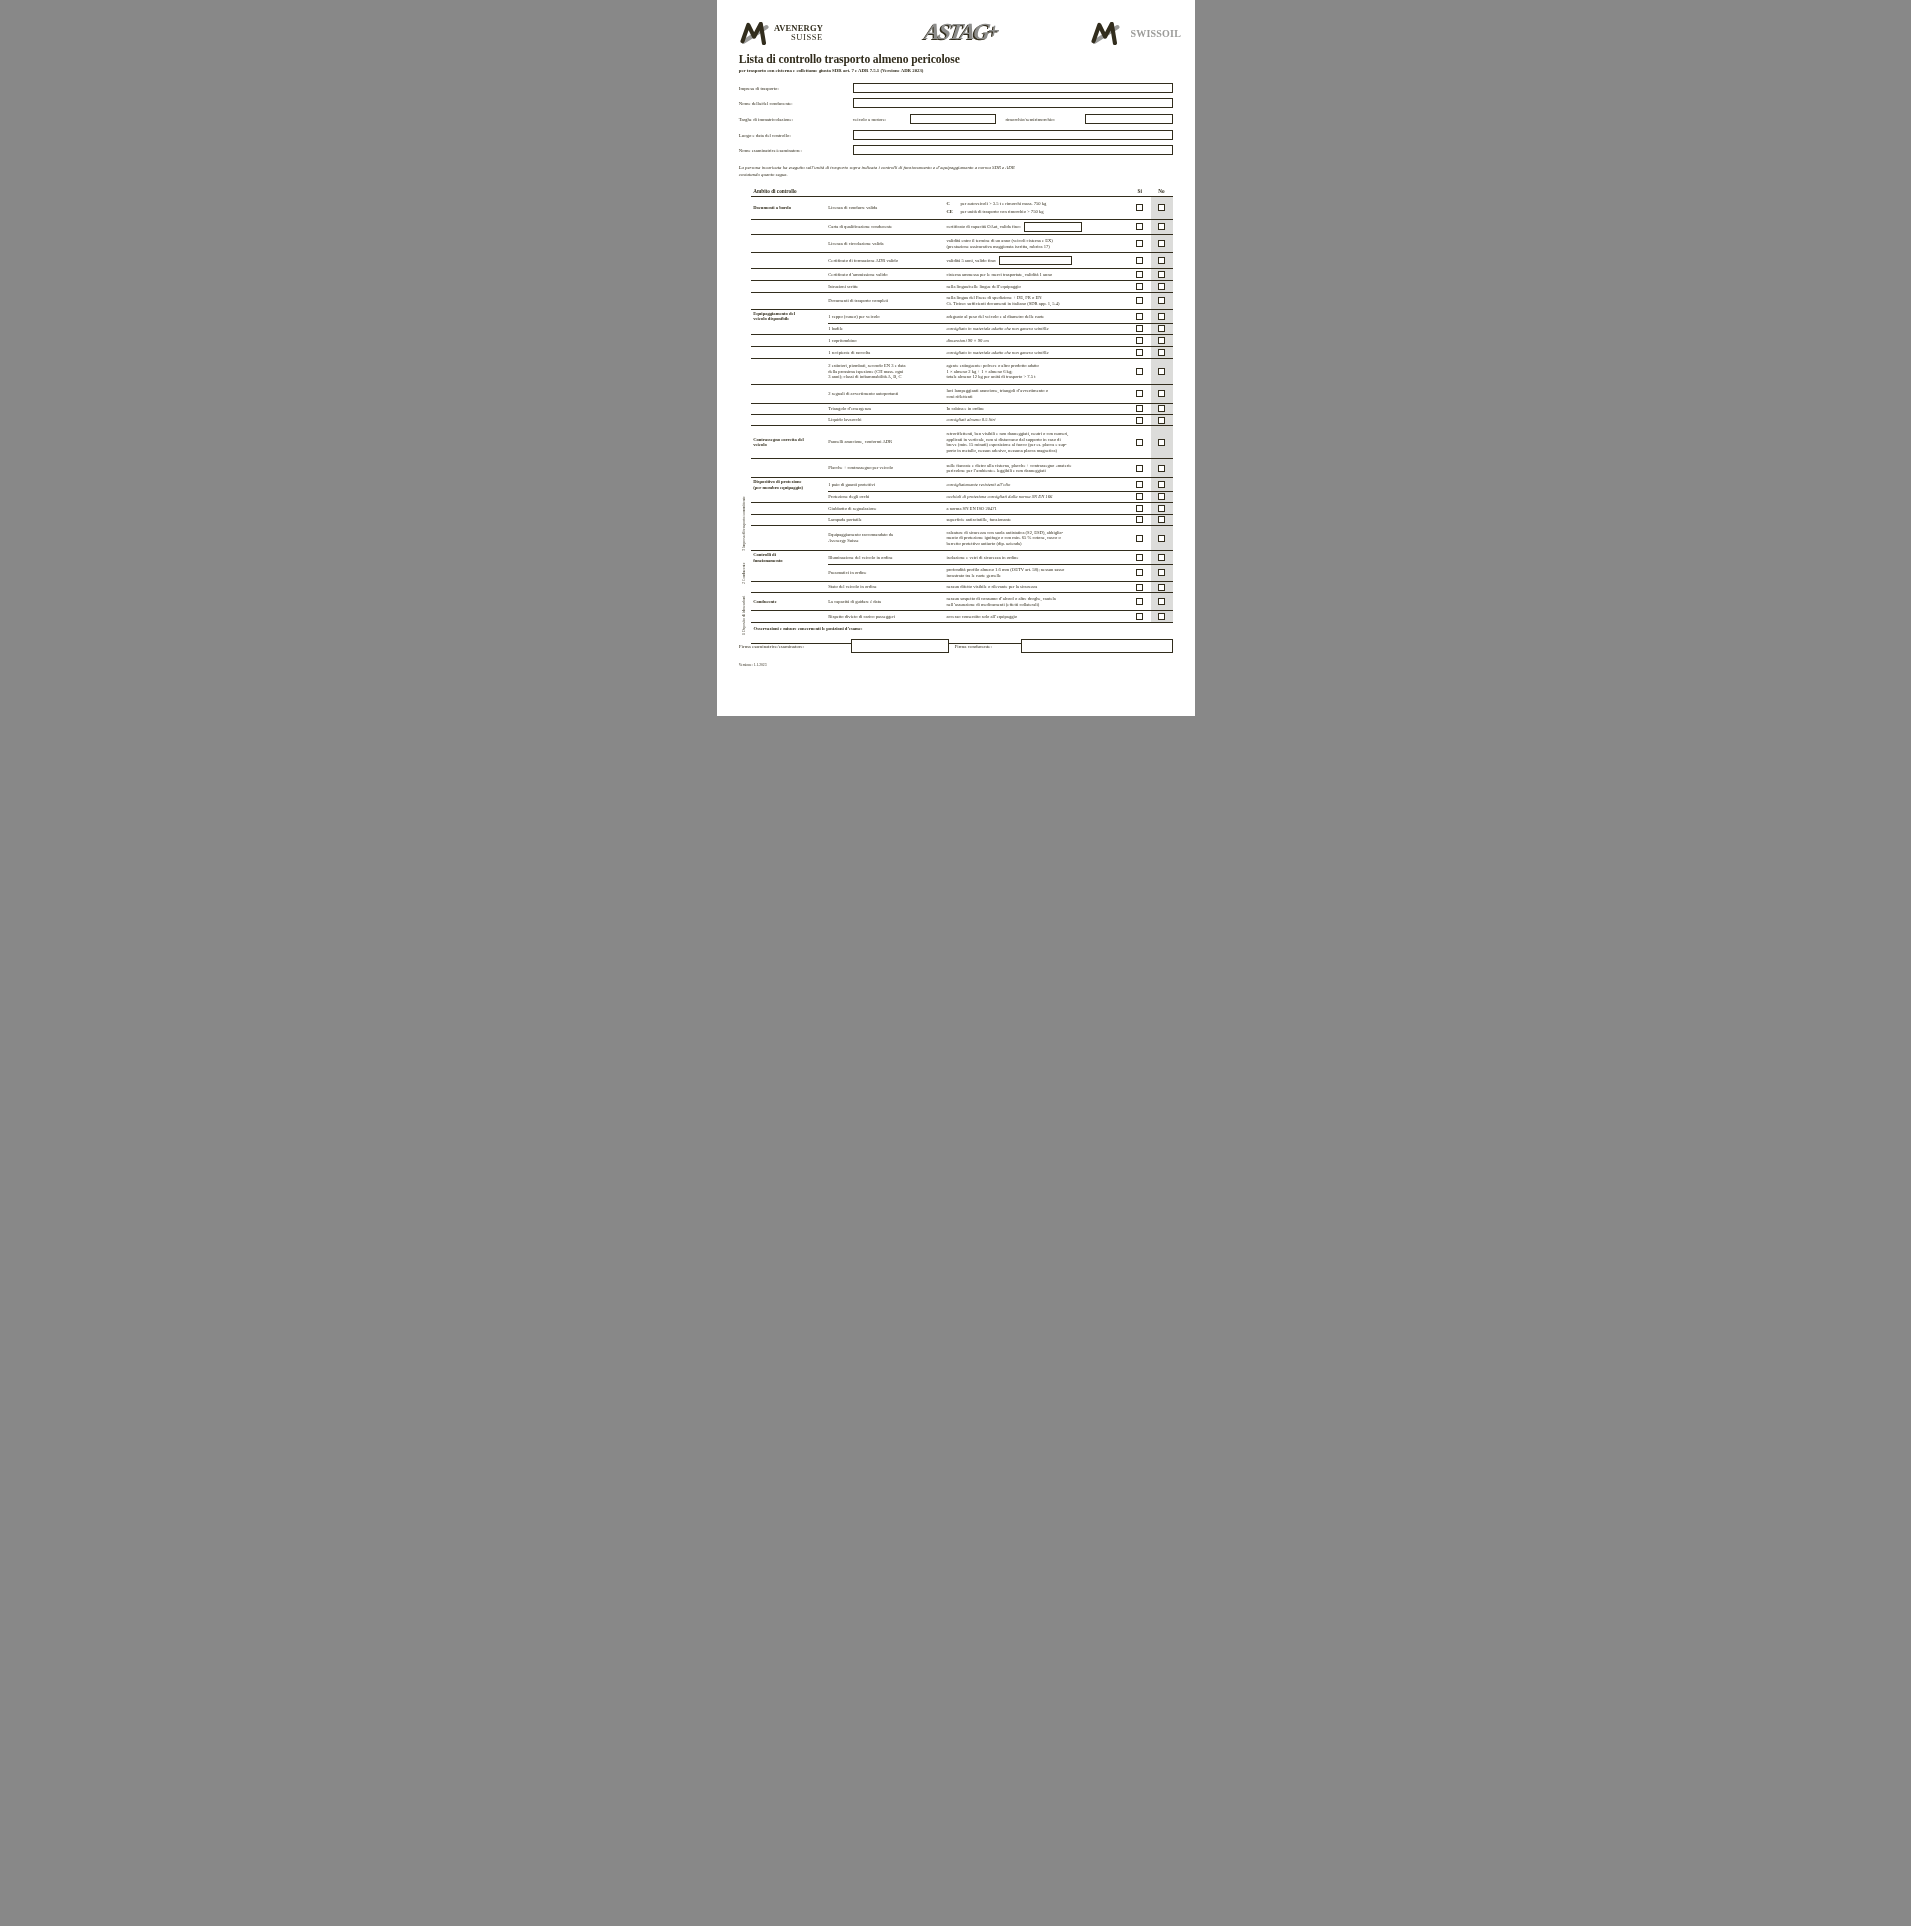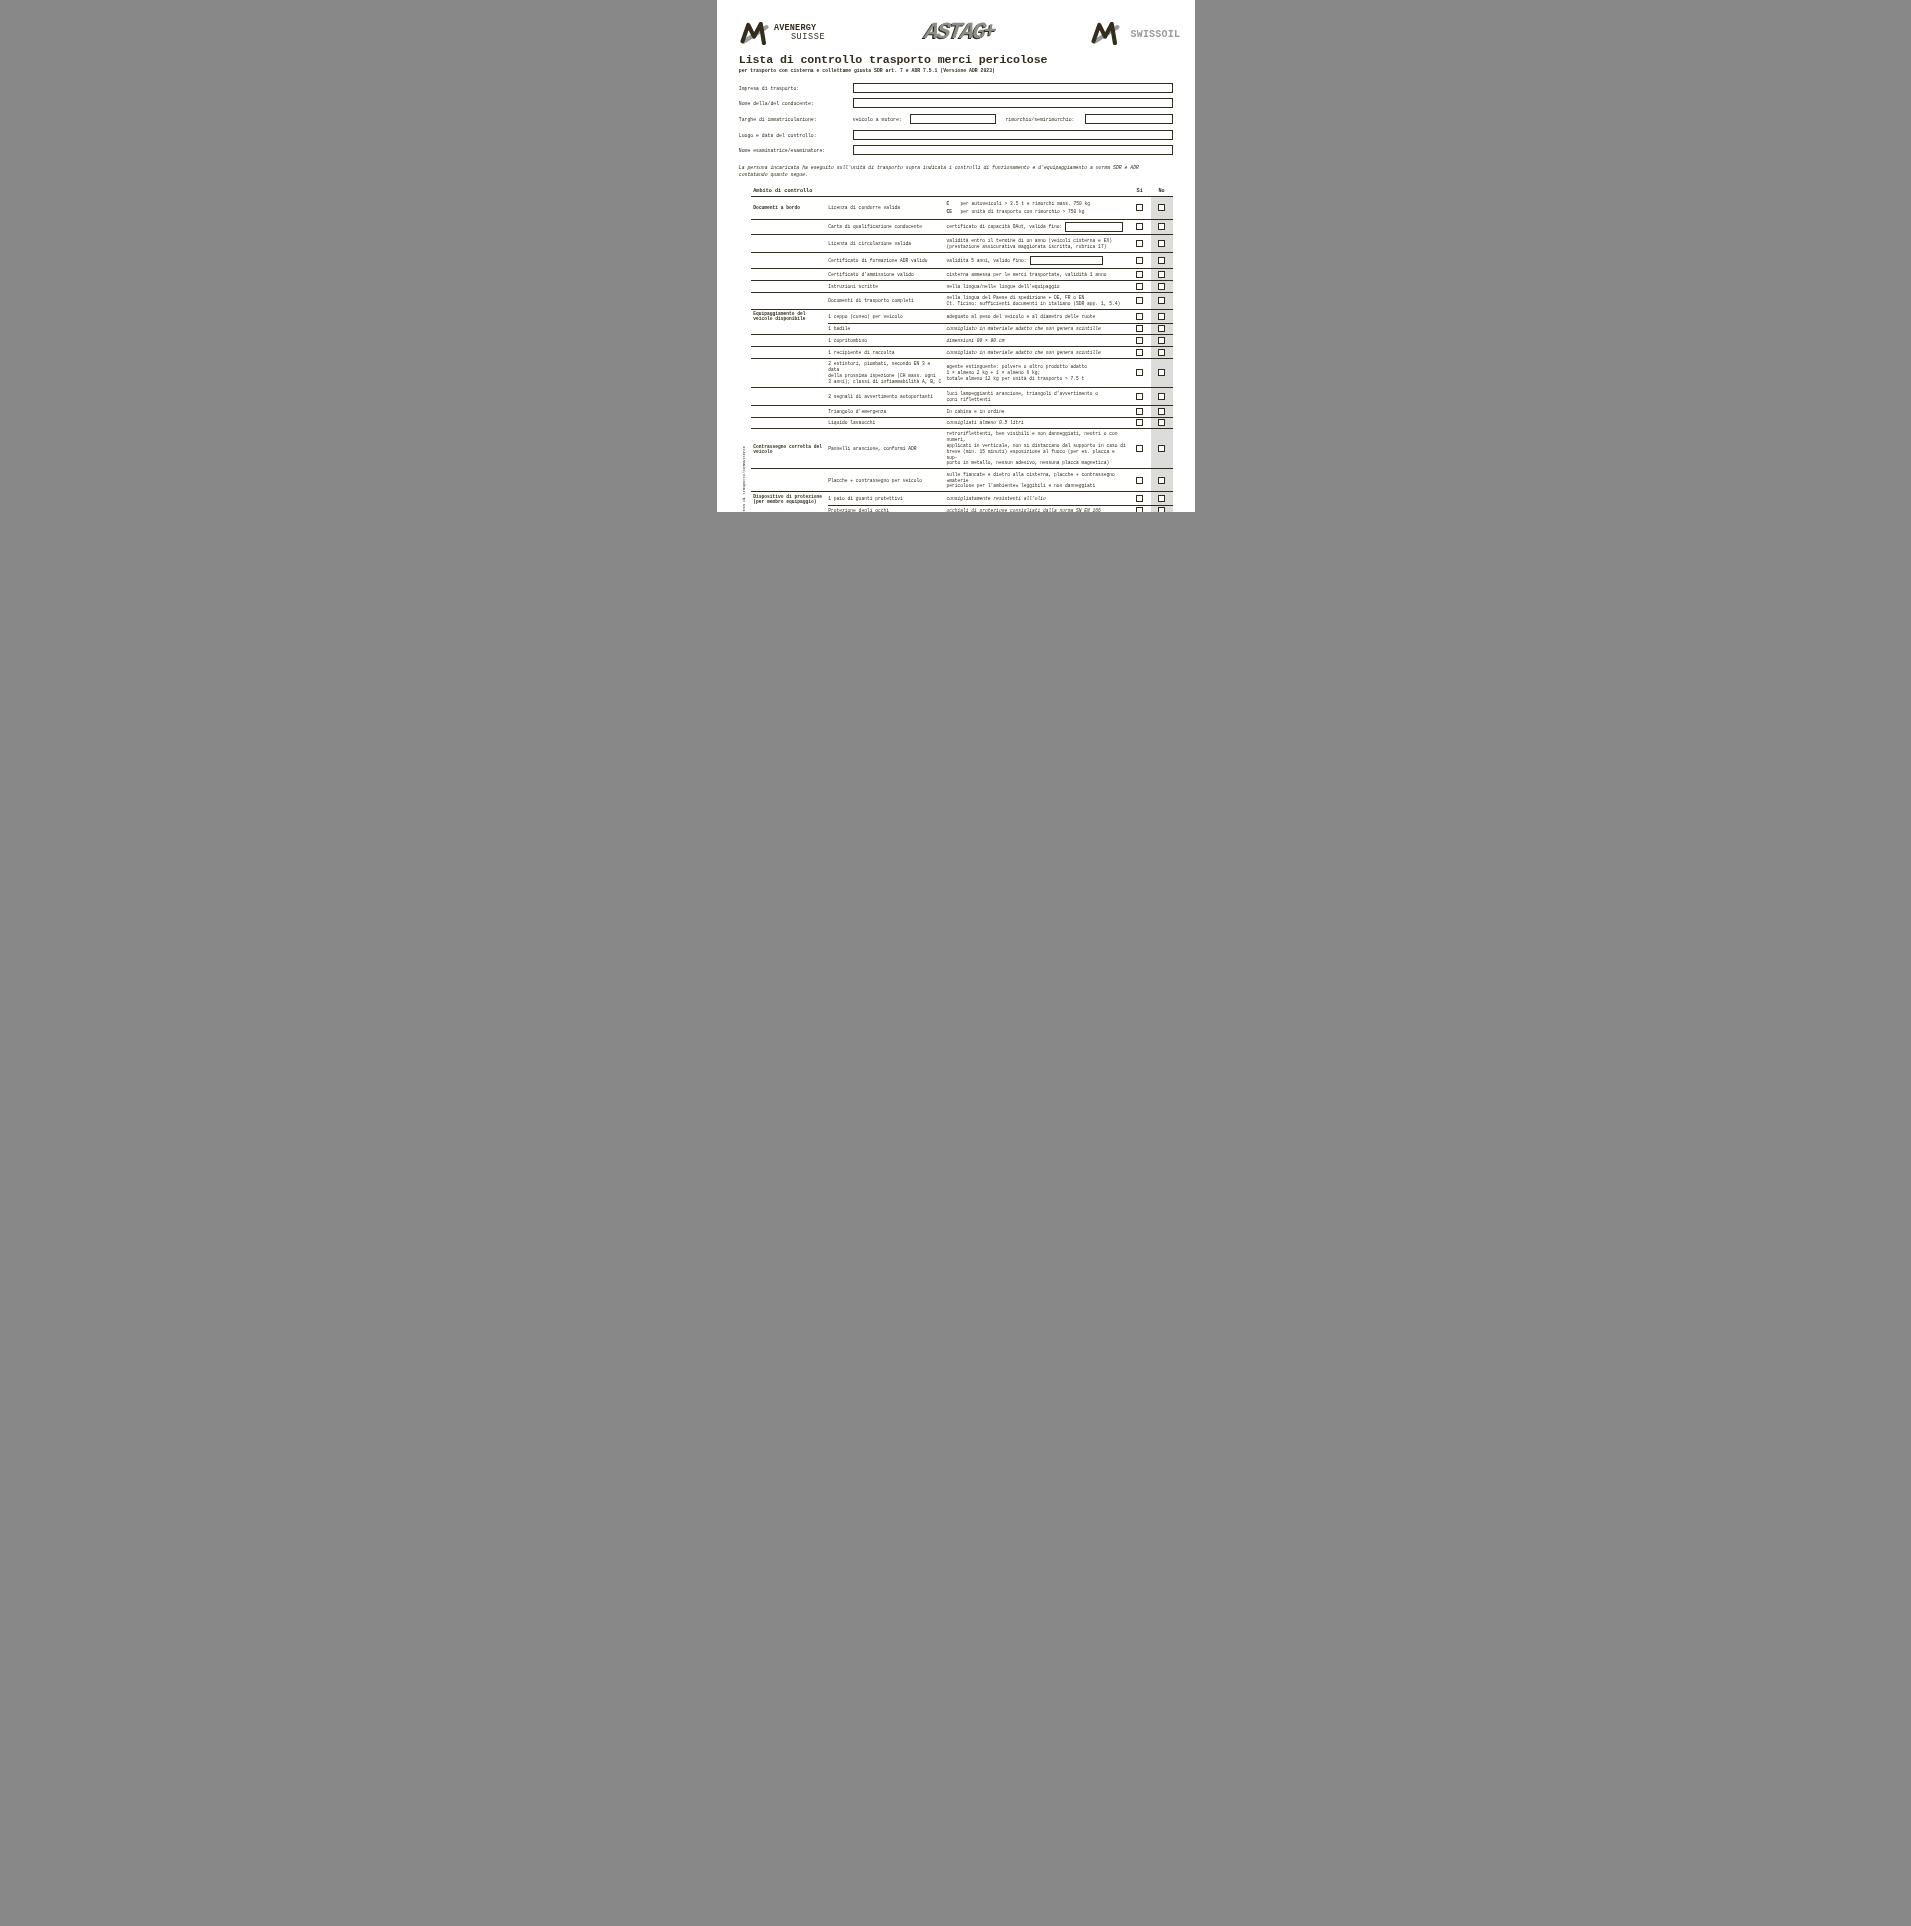--- a/index.html
+++ b/index.html
@@ -5,25 +5,25 @@
   * { box-sizing: border-box; margin: 0; padding: 0; }
   :root {
     --ink: #322d1d;
     --strip: #dcdcda;
     --gray: #9b9b99;
     --astag: #8d8d8b;
   }
   html,body { background:#888; }
   .page {
     position: relative;
-    width: 478px; height: 512px;
+    width: 478px; height: 716px;
     margin: 0 auto;
     background: #fff;
     color: var(--ink);
-    font-family: Liberation Mono, monospace;
+    font-family: Liberation Serif, serif;
     overflow: hidden;
   }
   
   .logo-avenergy { position:absolute; left:22.3px; top:21.6px; display:flex; align-items:center; }
   .logo-avenergy svg { display:block; }
   .av-text { margin-left:3.1px; line-height:1.02; letter-spacing:0.2px; font-size:8.5px; }
   .av-line1 { font-weight:bold; }
   .av-line2 { font-weight:normal; letter-spacing:0.6px;padding-left:17px; }
   .logo-astag { position:absolute; left:208px; top:19px; transform:skewX(-8deg); white-space:nowrap; }
   .astag-text {
@@ -114,21 +114,21 @@
     <span>
       <svg width="34" height="23" viewBox="0 0 100 72">
         <line x1="86" y1="16" x2="14" y2="62" stroke="#9b9b99" stroke-width="13" stroke-linecap="round"></line>
         <polyline points="11,60 29,9 47,46 68,6 78,66" fill="none" stroke="#322d1d" stroke-width="13" stroke-linecap="round" stroke-linejoin="round"></polyline>
       </svg>
     </span>
     <span class="sw-text">SWISSOIL</span>
   </div>
 
   <div class="titleblock">
-    <div class="title">Lista di controllo trasporto merci pericolose</div>
+    <div class="title">Lista di controllo trasporto almeno pericolose</div>
     <div class="subtitle">per trasporto con cisterna e collettame giusta SDR art. 7 e ADR 7.5.1 (Versione ADR 2023)</div>
   </div>
 
   <div class="form">
     <div class="f-row">
       <div class="f-label">Impresa di trasporto:</div>
       <div class="f-box"></div>
     </div>
     <div class="f-row">
       <div class="f-label">Nome della/del conducente:</div>

